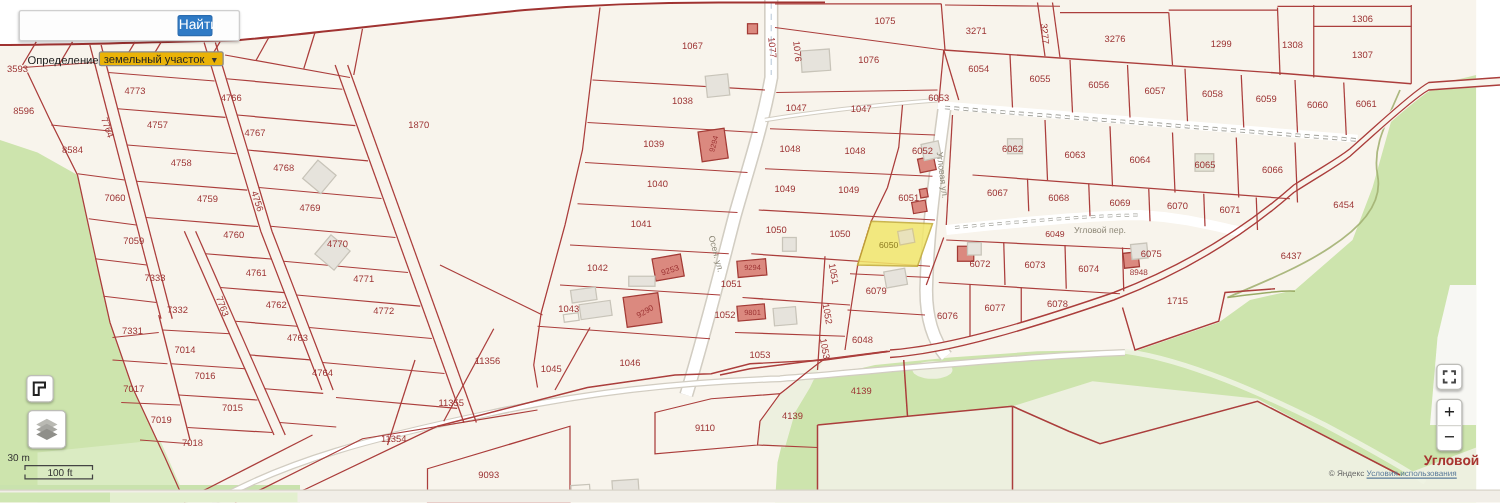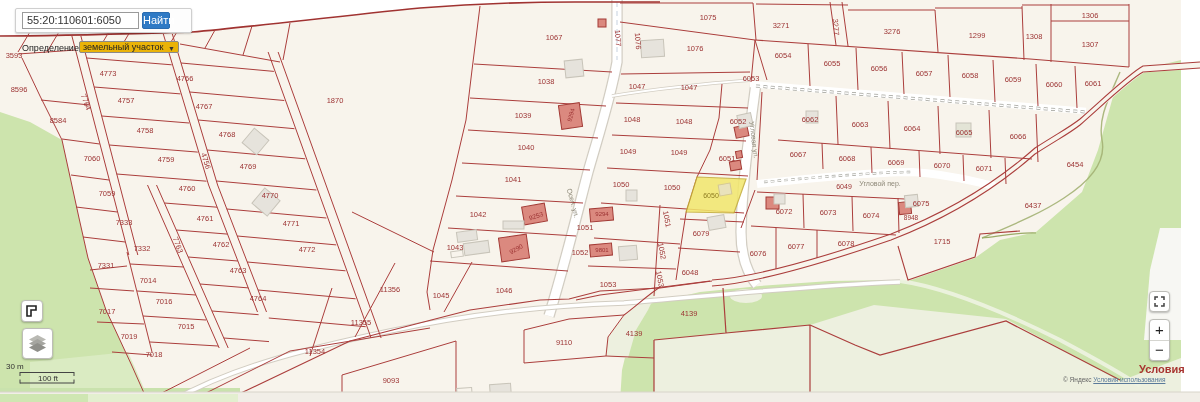--- a/index.html
+++ b/index.html
@@ -447,21 +447,20 @@
 
 <rect x="0.0" y="392.0" width="1200.0" height="10.0" fill="#f1eee7" stroke="none" stroke-width="1.0"></rect>
 <line x1="0.0" y1="392.0" x2="1200.0" y2="392.0" stroke="#d8d4ca" stroke-width="1.0" stroke-linecap="butt"></line>
 
 <rect x="0.0" y="394.0" width="88.0" height="8.0" fill="#cfe6b2" stroke="none" stroke-width="1.0"></rect>
 <rect x="88.0" y="394.0" width="150.0" height="8.0" fill="#e3efcf" stroke="none" stroke-width="1.0"></rect>
 </svg>
 
 <div style="position:absolute;left:15px;top:8px;width:175px;height:23px;background:#fdfdfd;border:1px solid #cfcfcf;border-radius:2px;box-shadow:0 1px 2px rgba(0,0,0,0.2);"></div>
 
-<div style="position:absolute;left:22px;top:12px;width:117px;height:17px;background:#fff;border:1px solid #9a9a9a;box-sizing:border-box;font-size:11px;color:#333;line-height:15px;padding-left:4px;">55:20:110601:6050</div>
 
 <div style="position:absolute;left:142px;top:12px;width:28px;height:17px;background:#2f7ac5;border:1px solid #2a6cb0;border-radius:2px;box-sizing:border-box;color:#fff;font-size:11px;text-align:right;line-height:15px;">Найти</div>
 
 <div style="position:absolute;left:22px;top:43px;font-size:9px;color:#222;">Определение:</div>
 
 <div style="position:absolute;left:79px;top:41px;width:100px;height:12px;background:#eab308;border:1px solid #8a8a8a;border-radius:2px;font-size:9px;color:#222;line-height:11px;padding-left:3px;box-sizing:border-box;">земельный участок<span style="position:absolute;right:3px;top:1px;font-size:7px;color:#333;">▼</span></div>
 
 <div class="btn" style="left:21px;top:300px;width:20px;height:20px;">
 <svg width="20" height="20">
         <path d="M5,5 h9 v4 h-5 v6 h-4 z" fill="none" stroke="#222" stroke-width="1.6"></path>
@@ -487,16 +486,16 @@
 <svg width="19" height="19">
         <path d="M5,8 v-3 h3 M11,5 h3 v3 M14,11 v3 h-3 M8,14 h-3 v-3" fill="none" stroke="#444" stroke-width="1.5"></path>
       </svg>
     </div>
 
 <div class="btn" style="left:1149px;top:319px;width:19px;height:40px;">
 <div style="font-size:15px;color:#222;text-align:center;line-height:20px;height:20px;border-bottom:1px solid #d5d5d0;">+</div>
 <div style="font-size:15px;color:#222;text-align:center;line-height:18px;height:19px;">−</div>
 </div>
 
-<div style="position:absolute;left:1139px;top:363px;font-size:11px;font-weight:bold;color:#a83430;">Условия</div>
+<div style="position:absolute;left:1139px;top:363px;font-size:11px;font-weight:bold;color:#a83430;">Угловой</div>
 
 <div style="position:absolute;left:1063px;top:376px;font-size:6.5px;color:#666;">© Яндекс <span style="color:#5a7a9a;text-decoration:underline;">Условия использования</span></div>
 </div>
 
 </body></html>

